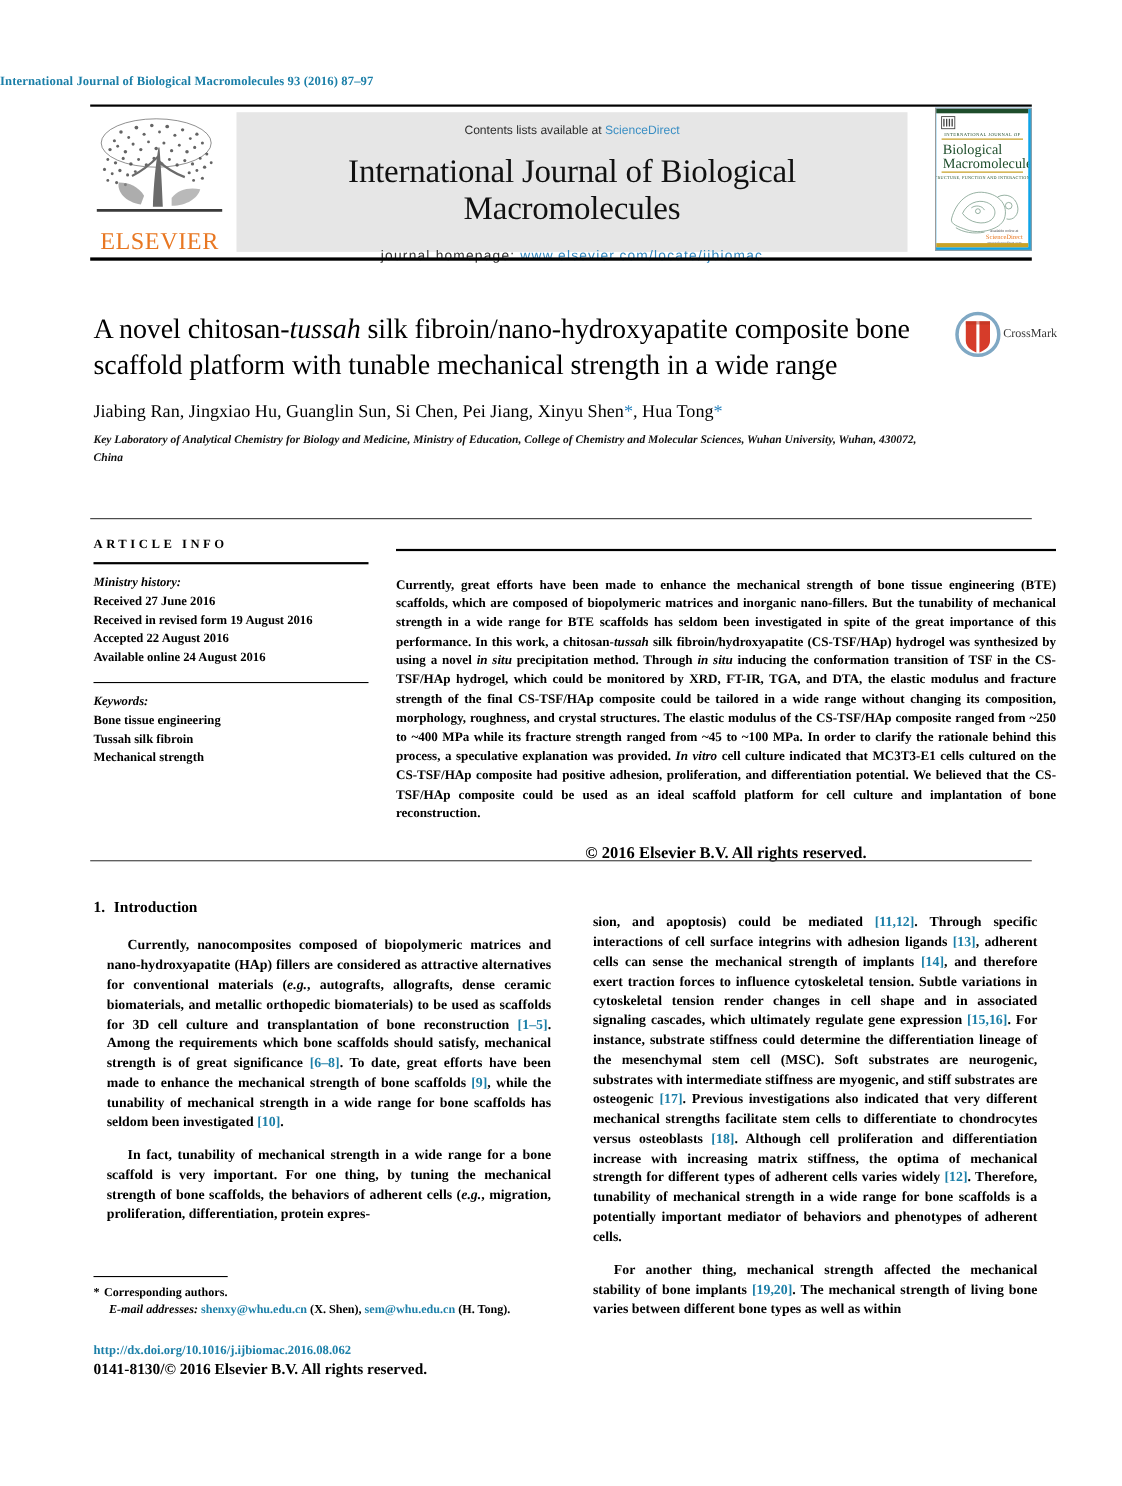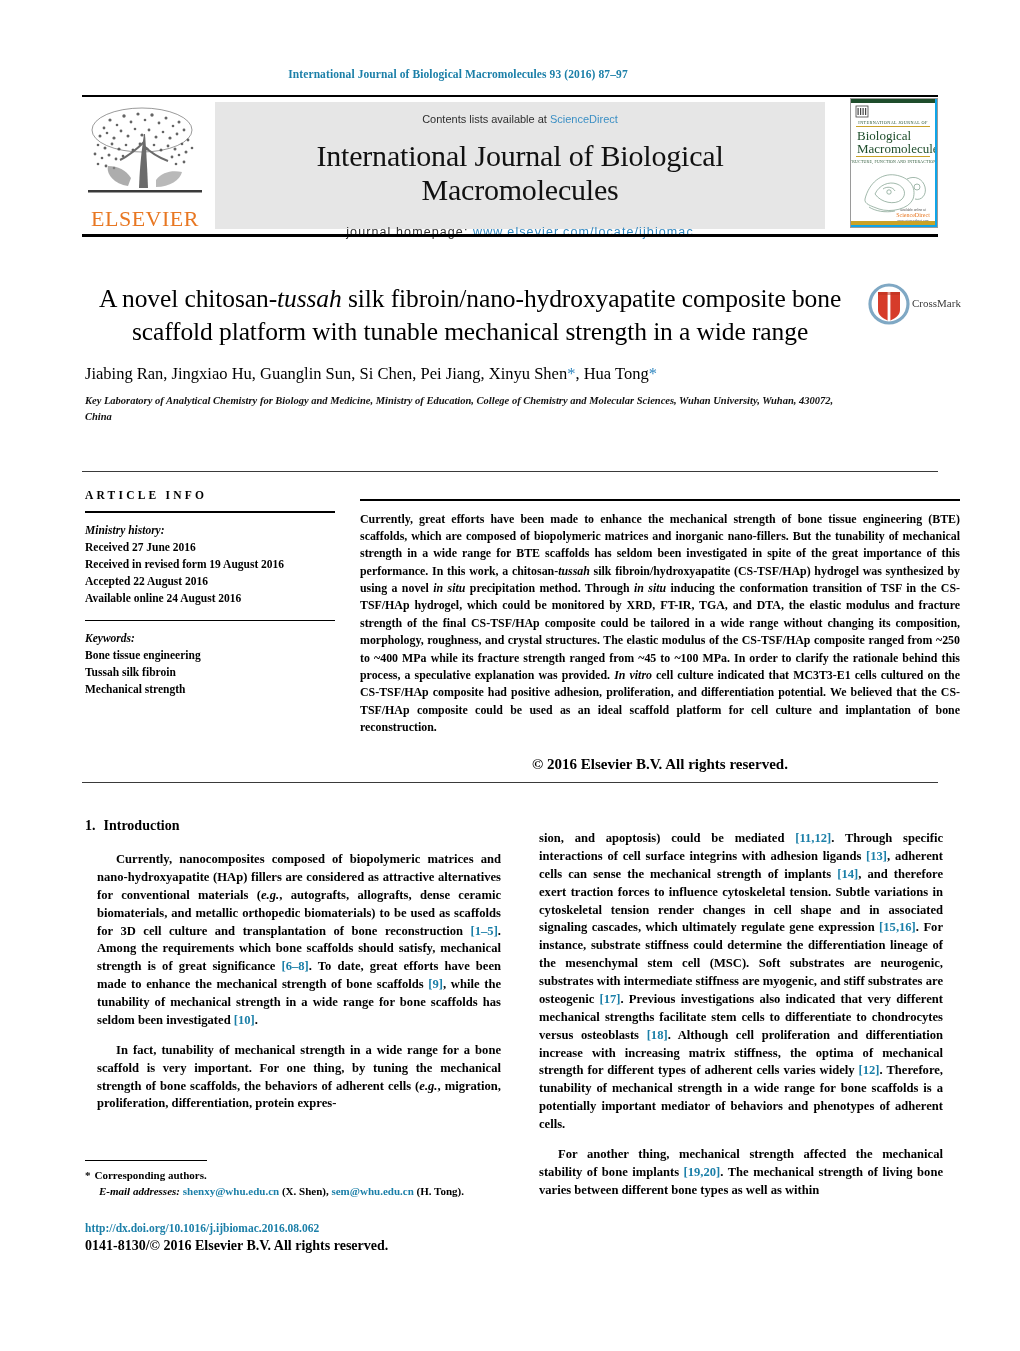--- a/index.html
+++ b/index.html
@@ -21,21 +21,21 @@
     width: 1020px;
     height: 1351px;
   }
 
   
   .running-head {
     position: absolute;
     top: 68px;
     left: 0;
     width: 916px;
-    text-align: center;
+    text-align: left;
     font-size: 11.5px;
     font-weight: bold;
     color: #1b7fa8;
     letter-spacing: 0.1px;
   }
 
   
   .masthead {
     position: absolute;
     top: 95px;
@@ -127,21 +127,20 @@
     top: 283px;
     width: 770px;
   }
   .paper-title {
     font-size: 25.5px;
     line-height: 1.28;
     font-weight: normal;
     color: #000;
     margin: 0;
     letter-spacing: -0.1px;
-    text-align: center;
   }
   .paper-title em { font-style: italic; }
 
   .authors {
     margin-top: 16px;
     font-size: 16.5px;
     color: #000;
   }
   .authors .star { color: #2f86bf; }
   .affiliation {
@@ -203,21 +202,21 @@
     background: #000;
     margin-top: 10px;
   }
   .info-group { margin-top: 9px; font-size: 11.5px; line-height: 1.48; font-weight: bold; }
   .info-group .grp-label { font-style: italic; }
   .info-group .grp-line { display: block; }
 
   .keywords-rule { height: 1.6px; background: #000; margin-top: 13px; }
 
   .abstract-body {
-    margin-top: 10px;
+    margin-top: 22px;
     font-size: 11.9px;
     line-height: 1.46;
     text-align: justify;
     font-weight: bold;
     color: #000;
   }
   .abstract-body em { font-style: italic; }
   .copyright {
     margin-top: 20px;
     text-align: center;

